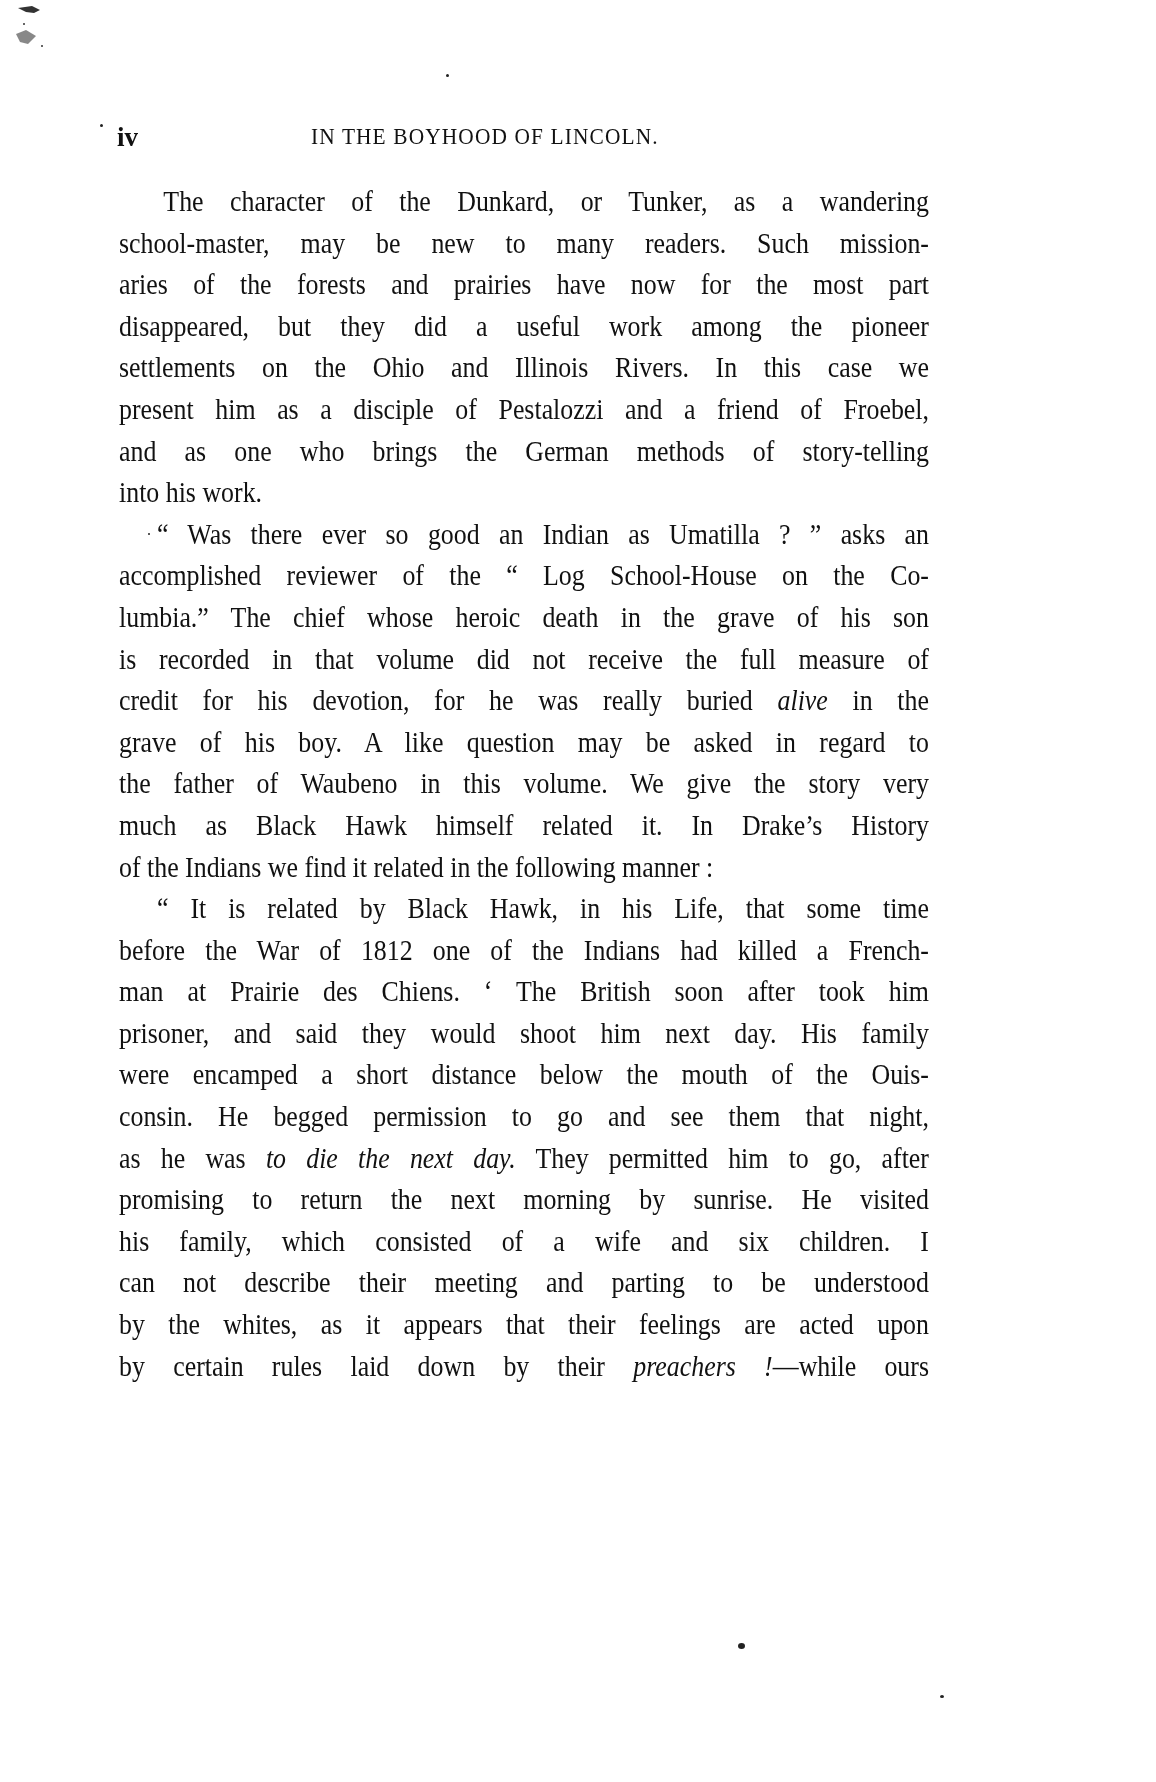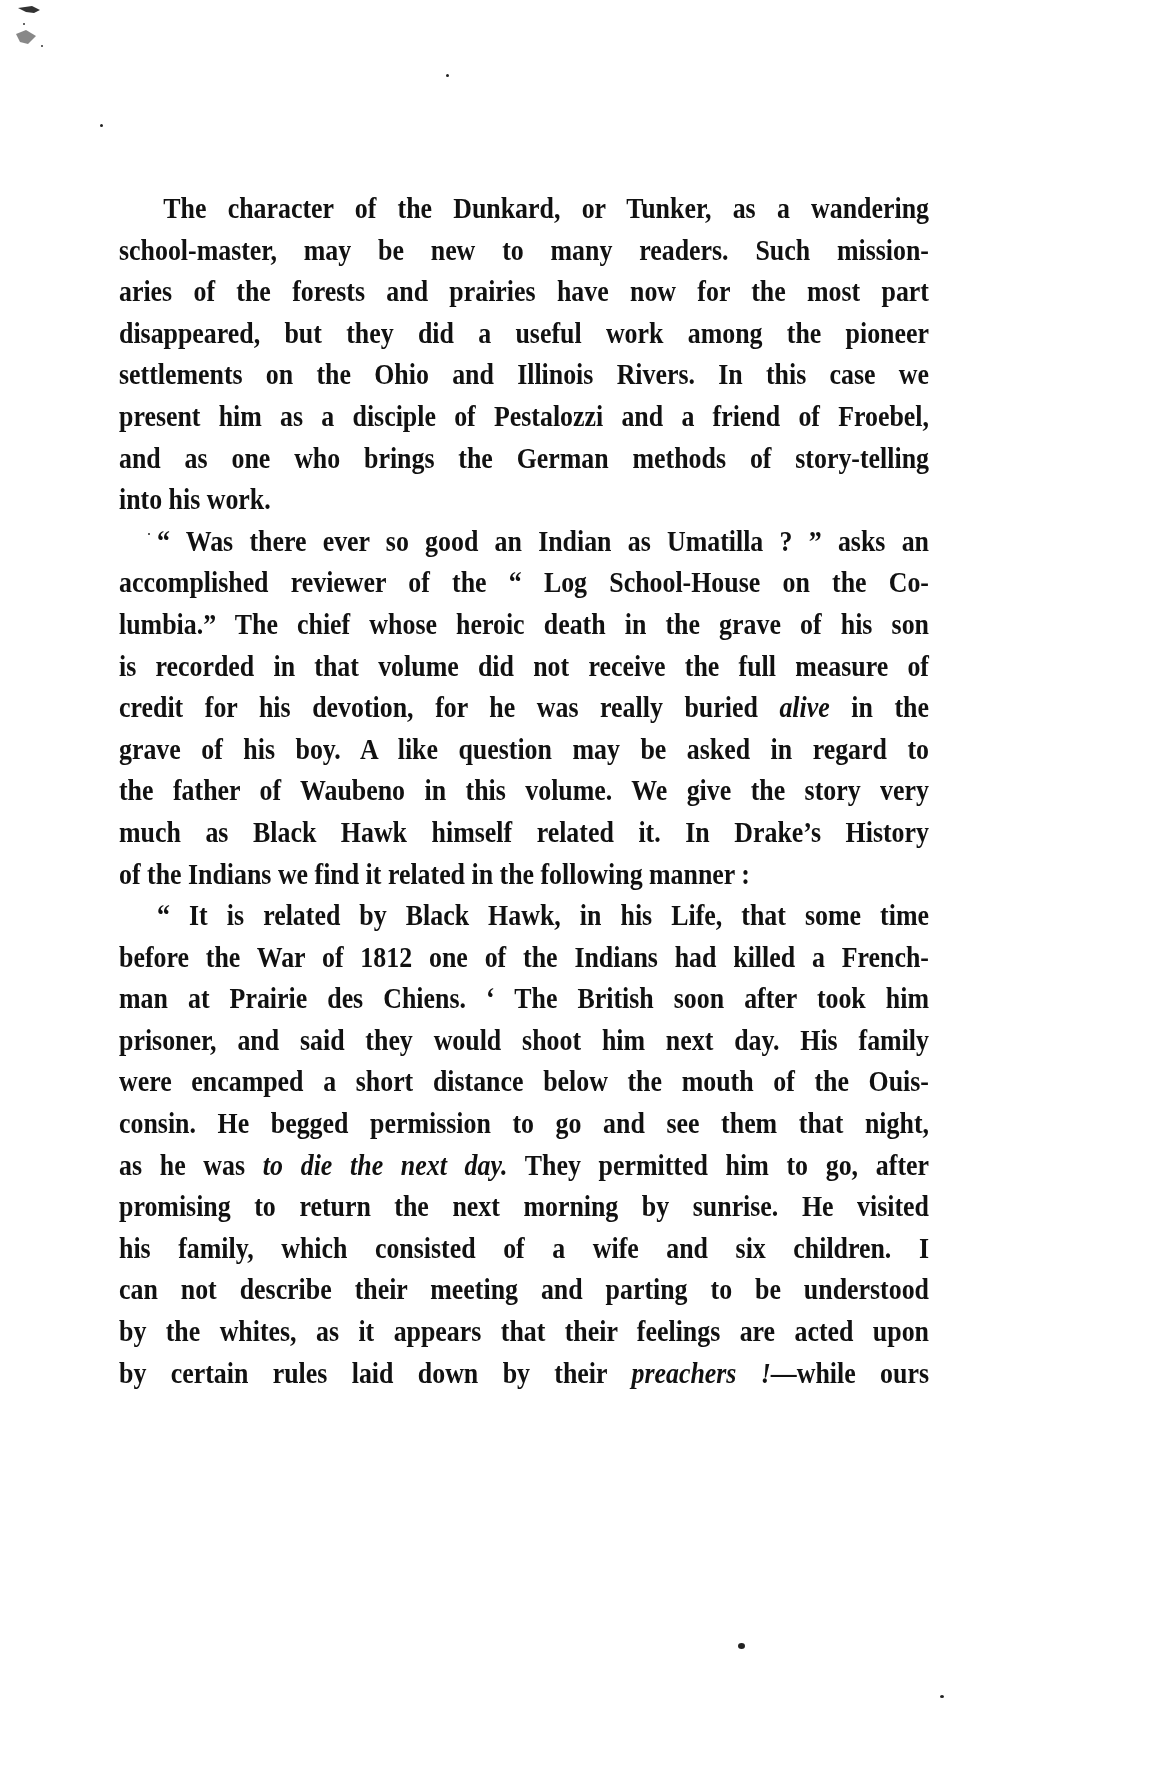--- a/index.html
+++ b/index.html
@@ -14,22 +14,22 @@
   }
   .folio {
     position: absolute; left: 0; top: 4px;
     font-size: 27px; font-weight: bold; letter-spacing: 0px;
   }
   .running-head {
     position: absolute; left: 194px; top: 6px;
     font-size: 23px; letter-spacing: 1.2px; transform: scaleX(0.93); transform-origin: left;
   }
   .body-text {
-    position: absolute; left: 119px; top: 188px; width: 810px;
-    font-size: 28.6px; line-height: 41.6px; font-weight: bold;
+    position: absolute; left: 119px; top: 181px; width: 810px;
+    font-size: 28.6px; line-height: 41.6px;
   }
   .line {
     display: block; height: 41.6px; white-space: nowrap;
     text-align: justify; text-align-last: justify;
     transform: scaleX(0.905); transform-origin: left; width: 895px;
   }
   .line.last { text-align-last: left; }
   .line.indent { padding-left: 49px; width: 846px; }
   .line.indent-q { padding-left: 42px; width: 853px; }
   em { font-style: italic; }
@@ -48,20 +48,24 @@
       <circle cx="12" cy="20" r="1" fill="#333"></circle>
       <circle cx="30" cy="42" r="1" fill="#333"></circle>
     </svg>
   </div>
   <div class="speck" style="left:446px;top:74px;width:3px;height:3px;"></div>
   <div class="speck" style="left:100px;top:124px;width:3px;height:3px;"></div>
   <div class="speck" style="left:738px;top:1643px;width:7px;height:6px;"></div>
   <div class="speck" style="left:940px;top:1695px;width:4px;height:3px;"></div>
   <div class="speck" style="left:148px;top:533px;width:2px;height:2px;"></div>
 
+  <div class="header">
+    <span class="folio">iv</span>
+    <span class="running-head">IN THE BOYHOOD OF LINCOLN.</span>
+  </div>
 
   <div class="body-text">
 
     <div>
       <span class="line indent">The character of the Dunkard, or Tunker, as a wandering</span>
       <span class="line">school-master, may be new to many readers.  Such mission-</span>
       <span class="line">aries of the forests and prairies have now for the most part</span>
       <span class="line">disappeared, but they did a useful work among the pioneer</span>
       <span class="line">settlements on the Ohio and Illinois Rivers.  In this case we</span>
       <span class="line">present him as a disciple of Pestalozzi and a friend of Froebel,</span>

